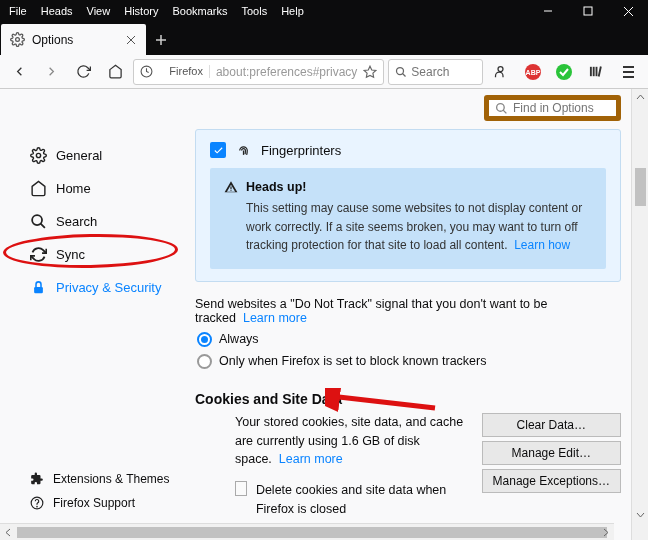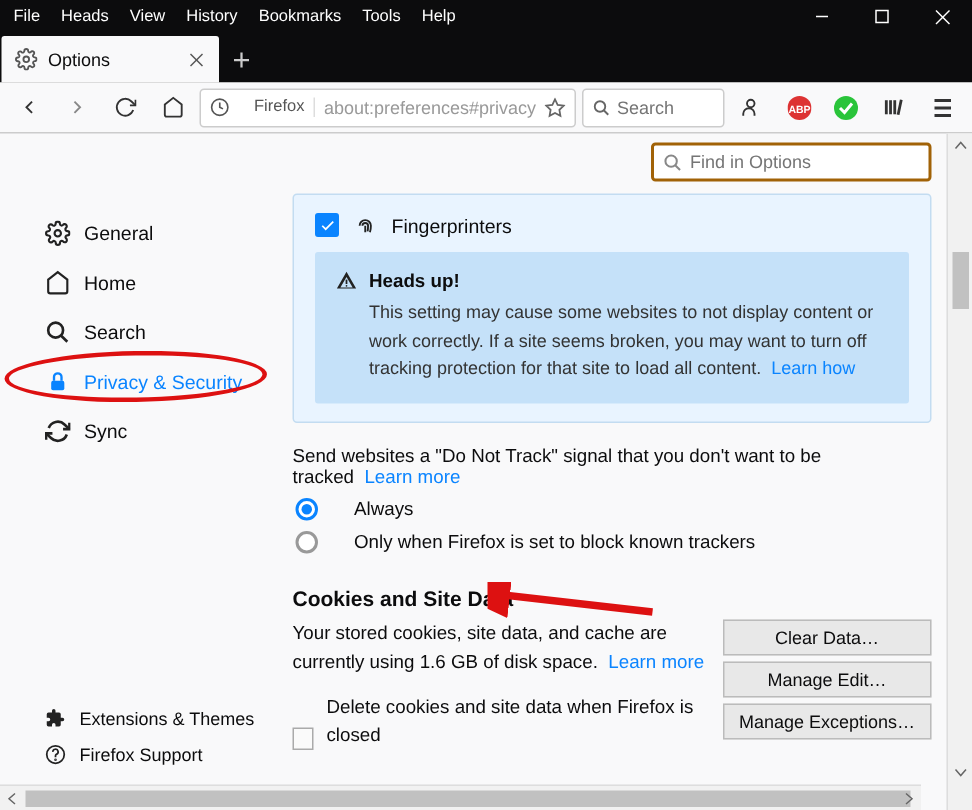--- a/index.html
+++ b/index.html
@@ -33,21 +33,21 @@
 .content { position: absolute; top: 89px; left: 0; right: 0; bottom: 0; display: flex; }
 .scroll-right { width: 17px; background: #f1f1f1; border-left:1px solid #ddd; position:relative;}
 .scroll-thumb-v { position:absolute; top:79px; right:2px; width:11px; height:38px; background:#c1c1c1; }
 .scroll-arrow { position:absolute; width:17px; height:17px; display:flex; align-items:center; justify-content:center;}
 .scroll-bottom { position:absolute; bottom:0; left:0; right:17px; height:17px; background:#f1f1f1; border-top:1px solid #ddd;}
 .scroll-thumb-h { position:absolute; left:17px; top:3px; height:11px; width:590px; background:#c1c1c1;}
 
 .page { flex:1; position:relative; overflow:hidden; }
 
 
-.find-options { position:absolute; top:6px; right:10px; width:187px; height:26px; border:2px solid #a16207; border-radius:3px; background:#fff; display:flex; align-items:center; padding:0 6px; gap:5px; }
+.find-options { position:absolute; top:6px; right:10px; width:137px; height:26px; border:5px solid #a16207; border-radius:3px; background:#fff; display:flex; align-items:center; padding:0 6px; gap:5px; }
 .find-options input { border:none; outline:none; width:100%; font-size:12px; color:#999;}
 
 
 .sidebar { position:absolute; top:50px; left:20px; width:160px; }
 .side-item { display:flex; align-items:center; gap:9px; padding:8px 10px; font-size:13px; border-radius:3px; }
 .side-item.selected { color:#0a84ff; }
 .side-ico { width:17px; height:17px; display:flex; align-items:center; justify-content:center; }
 .red-circle { position:absolute; top:145px; left:3px; width:175px; height:34px; border:3px solid #d11; border-radius:50%/50%; transform:rotate(-1deg); pointer-events:none; }
 
 .bottom-links { position:absolute; bottom:25px; left:20px; }
@@ -62,37 +62,37 @@
 .checkbox { width:16px; height:16px; border:2px solid #0a84ff; border-radius:2px; background:#0a84ff; display:flex; align-items:center; justify-content:center;}
 .checkbox svg { stroke:#fff; stroke-width:2.5; fill:none;}
 .fp-label { font-size:13px; }
 
 .warning { background:#c5e1f9; border-radius:2px; padding:12px 2px 14px 14px; }
 .warning .head { display:flex; align-items:center; gap:8px; font-weight:600; margin-bottom:5px; font-size:12.5px;}
 .warning .body { padding-left:22px; line-height:1.55; color:#333; font-size:12px;}
 .link { color:#0a84ff; cursor:pointer; }
 
 .dnt { margin:15px 0 6px 0; font-size:12.5px;}
-.radio-row { display:flex; align-items:center; gap:24px; margin:7px 0 7px 2px;}
+.radio-row { display:flex; align-items:center; gap:7px; margin:7px 0 7px 2px;}
 .radio { width:15px; height:15px; border:2px solid #999; border-radius:50%; background:#fff; display:flex; align-items:center; justify-content:center;}
 .radio.selected { border-color:#0a84ff; }
 .radio.selected::after { content:""; width:7px; height:7px; border-radius:50%; background:#0a84ff;}
 
 .arrow { position:absolute; top:259px; left:130px; pointer-events:none;}
 
 .section-title { font-weight:600; font-size:14px; margin-top:22px; margin-bottom:6px;}
-.section-body { line-height:1.5; }
+.section-body { line-height:1.5;margin-left:40px; }
 
 .cookie-row { display:flex; gap:10px; }
 .cookie-text { flex:1; }
 .cookie-btns { display:flex; flex-direction:column; gap:4px; align-items:stretch;}
 .winbtn { background:#e8e8e8; border:1px solid #bbb; padding:4px 10px; font-size:12px; min-width:115px; text-align:center;}
 
 .checkbox-empty { width:15px; height:15px; border:1px solid #aaa; background:#fafafa;}
-.del-row { display:flex; align-items:flex-end; gap:9px; margin-top:12px;}
+.del-row { display:flex; align-items:flex-start; gap:9px; margin-top:12px;}
 
 svg { display:block; }
 </style>
 </head>
 <body>
 
 <div class="titlebar">
   <div class="menu">
     <div class="menu-item"><span>File</span></div>
     <div class="menu-item"><span>Heads</span></div>
@@ -260,38 +260,38 @@
       </div>
       <div class="side-item">
         <span class="side-ico">
             <svg width="17" height="17" viewBox="0 0 24 24" fill="none" stroke="#222" stroke-width="2.5">
               <circle cx="10" cy="10" r="7"></circle>
               <line x1="21" y1="21" x2="15" y2="15"></line>
             </svg>
           </span>
         <span>Search</span>
       </div>
-      <div class="side-item selected">
-        <span class="side-ico">
-            <svg width="15" height="15" viewBox="0 0 24 24" fill="#0a84ff">
-              <rect x="5" y="11" width="14" height="10" rx="2"></rect>
-              <path d="M8 11V7a4 4 0 0 1 8 0v4" fill="none" stroke="#0a84ff" stroke-width="2.5"></path>
-            </svg>
-          </span>
-        <span>Privacy &amp; Security</span>
-      </div>
       <div class="side-item">
         <span class="side-ico">
             <svg width="17" height="17" viewBox="0 0 24 24" fill="none" stroke="#222" stroke-width="2.5">
               <polyline points="23 4 23 10 17 10"></polyline>
               <polyline points="1 20 1 14 7 14"></polyline>
               <path d="M3.51 9a9 9 0 0 1 14.85-3.36L23 10M1 14l4.64 4.36A9 9 0 0 0 20.49 15"></path>
             </svg>
           </span>
         <span>Sync</span>
+      </div>
+      <div class="side-item selected">
+        <span class="side-ico">
+            <svg width="15" height="15" viewBox="0 0 24 24" fill="#0a84ff">
+              <rect x="5" y="11" width="14" height="10" rx="2"></rect>
+              <path d="M8 11V7a4 4 0 0 1 8 0v4" fill="none" stroke="#0a84ff" stroke-width="2.5"></path>
+            </svg>
+          </span>
+        <span>Privacy &amp; Security</span>
       </div>
     </div>
     <div class="red-circle"></div>
 
     <div class="bottom-links">
       <div class="side-item">
         <span class="side-ico">
             <svg width="14" height="14" viewBox="0 0 24 24" fill="#222">
               <path d="M20 11h-2V7a2 2 0 0 0-2-2h-4V3a2 2 0 1 0-4 0v2H4a2 2 0 0 0-2 2v4h2a2 2 0 1 1 0 4H2v4a2 2 0 0 0 2 2h4v-2a2 2 0 1 1 4 0v2h4a2 2 0 0 0 2-2v-4h2a2 2 0 1 0 0-4z"></path>
             </svg>

